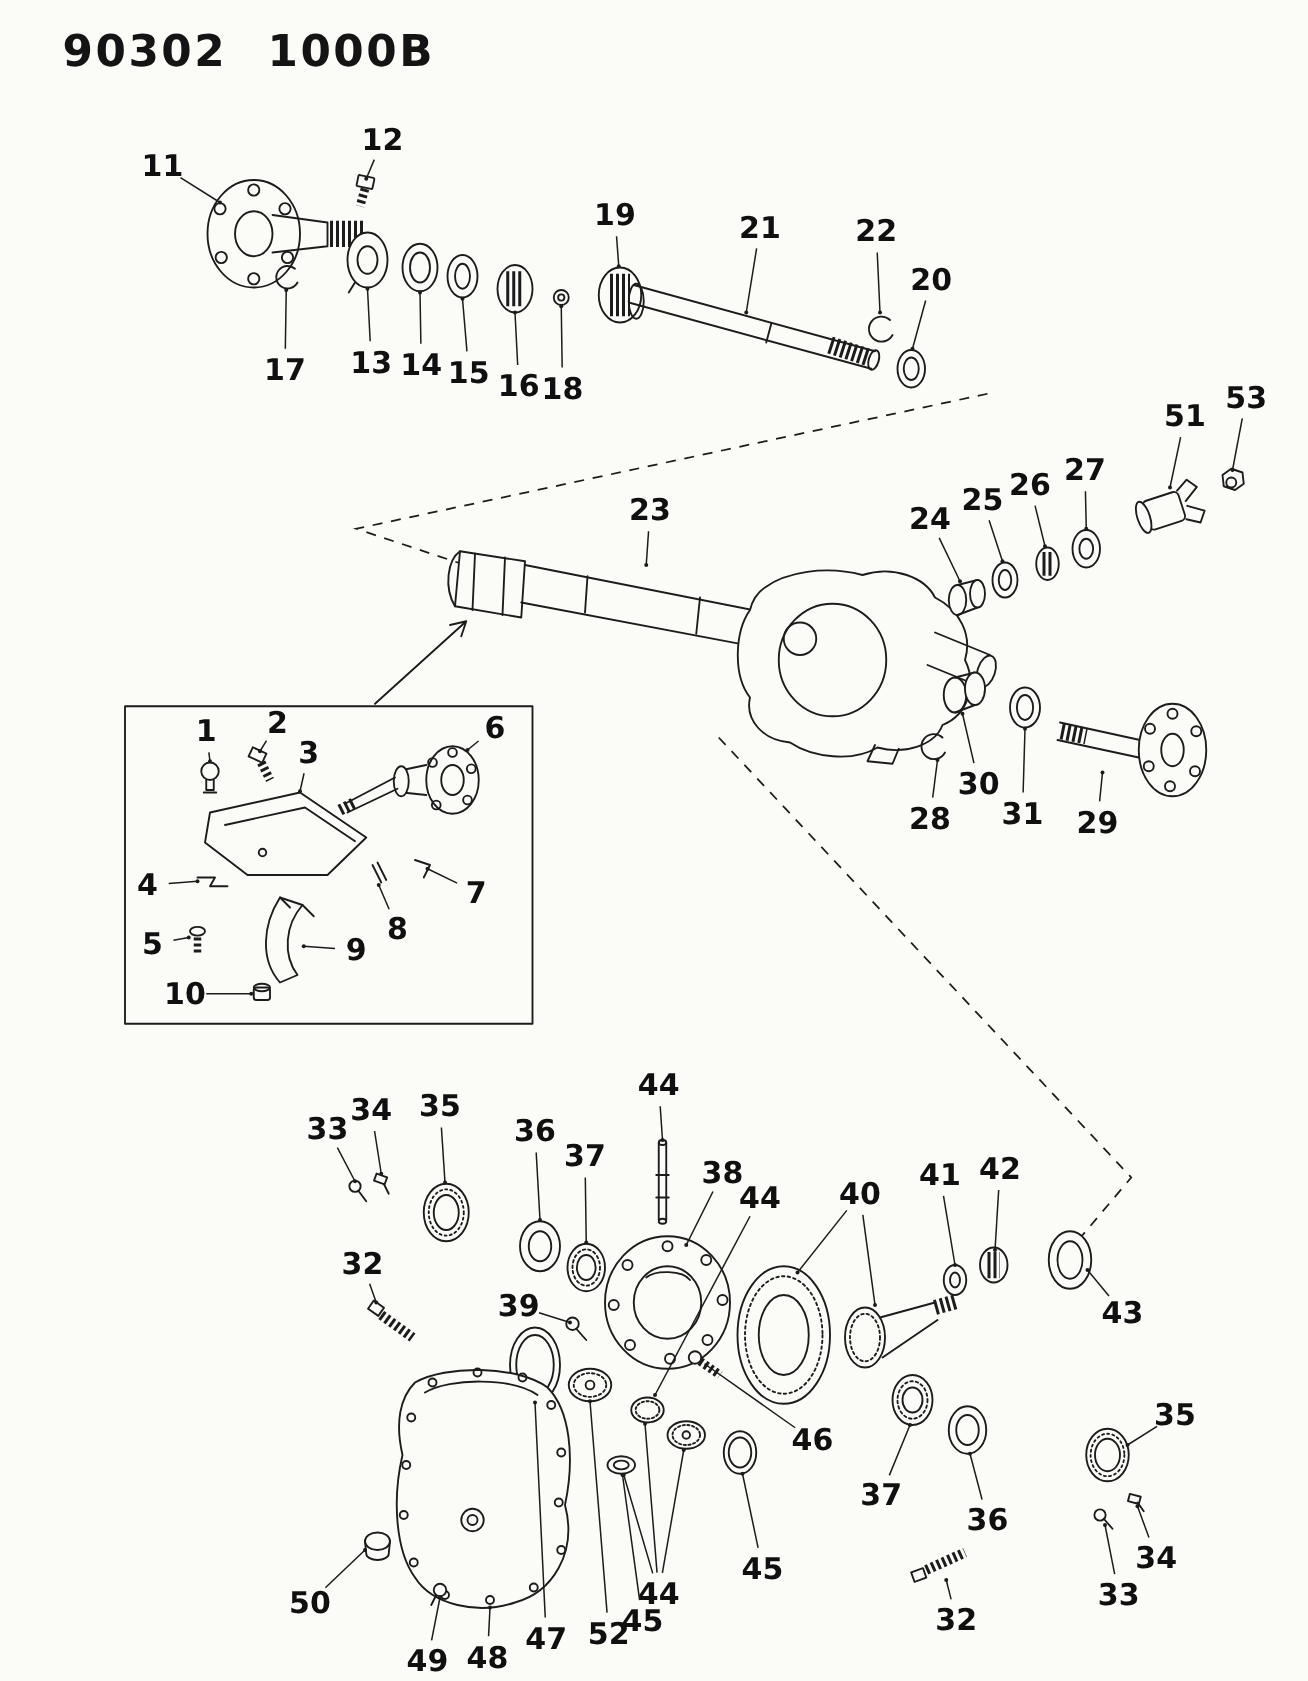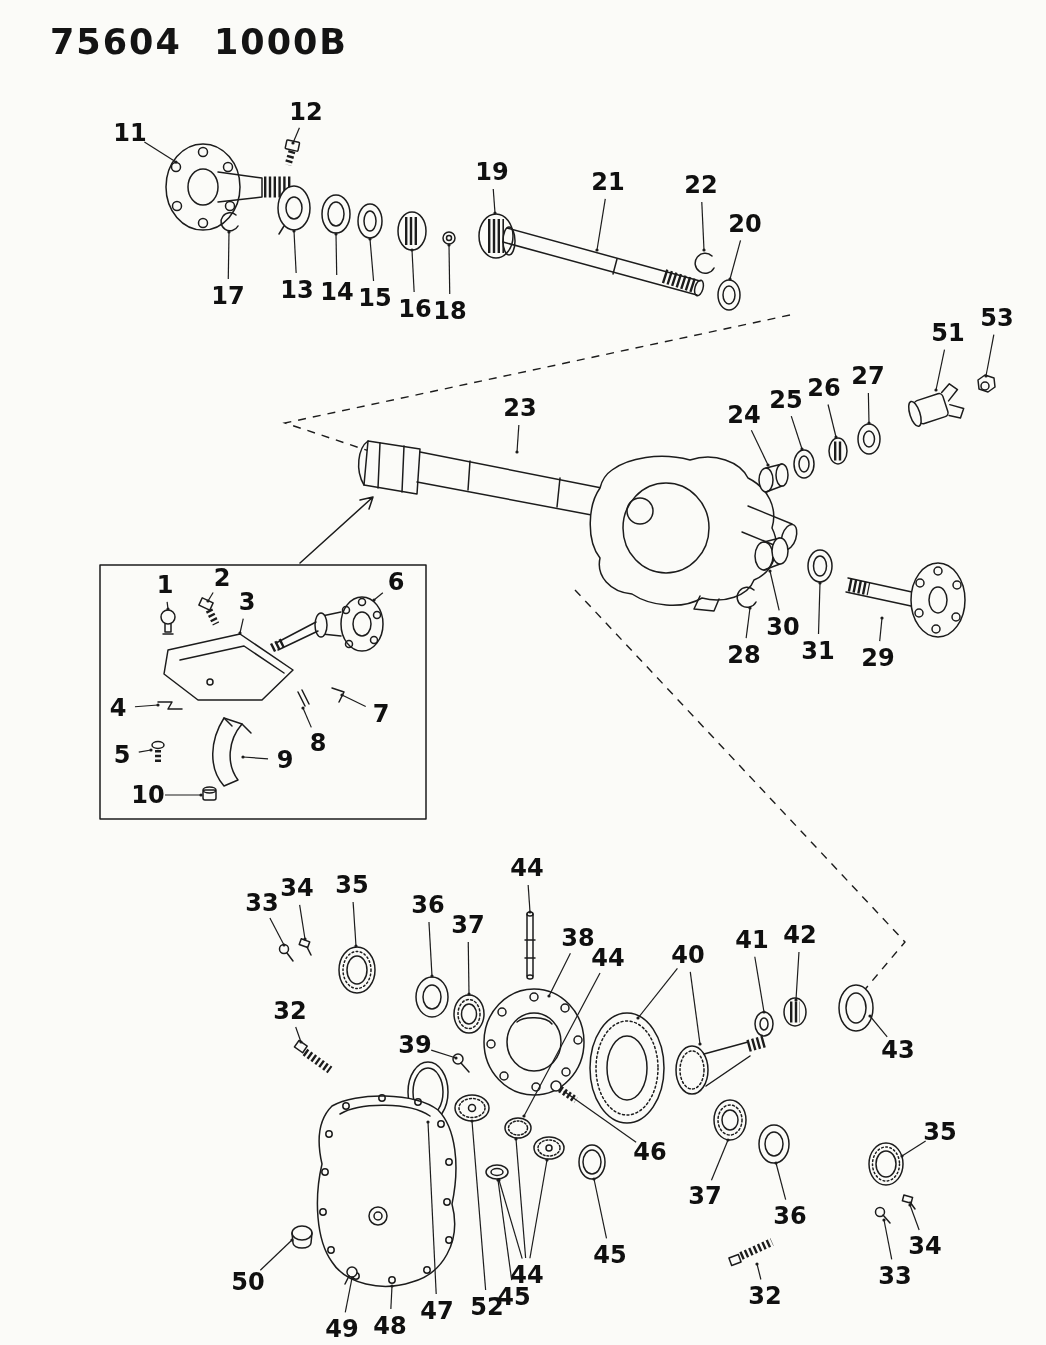--- a/index.html
+++ b/index.html
@@ -12,21 +12,21 @@
   .sw{stroke:#1c1c1c;fill:#fbfbf8;stroke-width:1.5;stroke-linejoin:round}
   .spline{stroke:#1c1c1c;fill:none;stroke-dasharray:2.4 2.4}
   .dash{stroke:#1c1c1c;fill:none;stroke-width:1.4;stroke-dasharray:8 7}
   .leader{stroke:#1c1c1c;stroke-width:1.2;fill:none}
   .lbl{font:bold 24px "DejaVu Sans",sans-serif;fill:#101010}
 </style>
 </head>
 <body>
 
 <div class="stage">
-  <div class="title">75604 1000B</div>
+  <div class="title">90302 1000B</div>
 
   <svg width="1046" height="1345" viewBox="0 0 1046 1345">
 
     <g>
       <path class="dash" d="M790,315 L285,423 L372,452"></path>
       <path class="dash" d="M575,590 L905,942 L856,1000"></path>
       <path class="s" d="M300,563 L373,497 M373,497 l-13,3 M373,497 l-4,12"></path>
     </g>
 
     <g>

